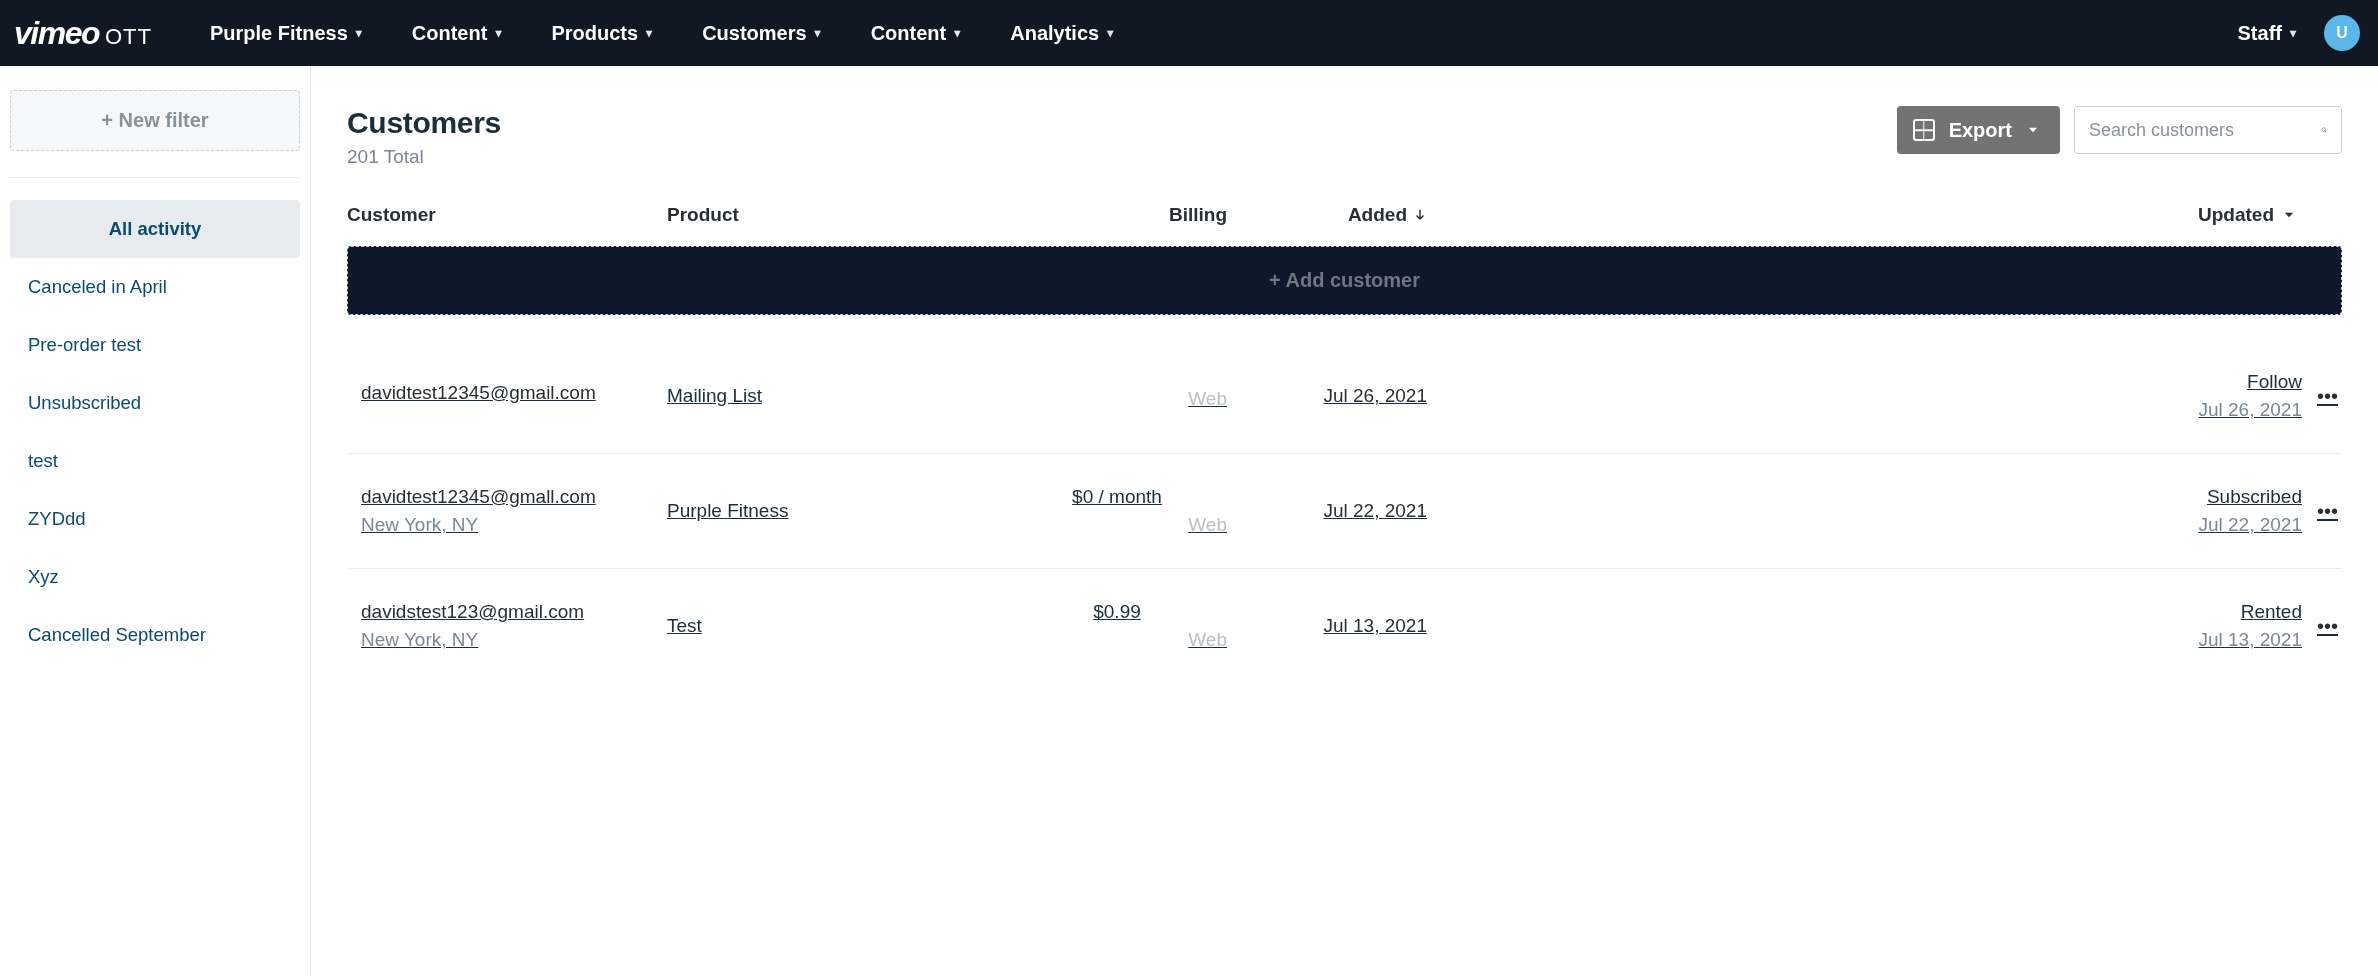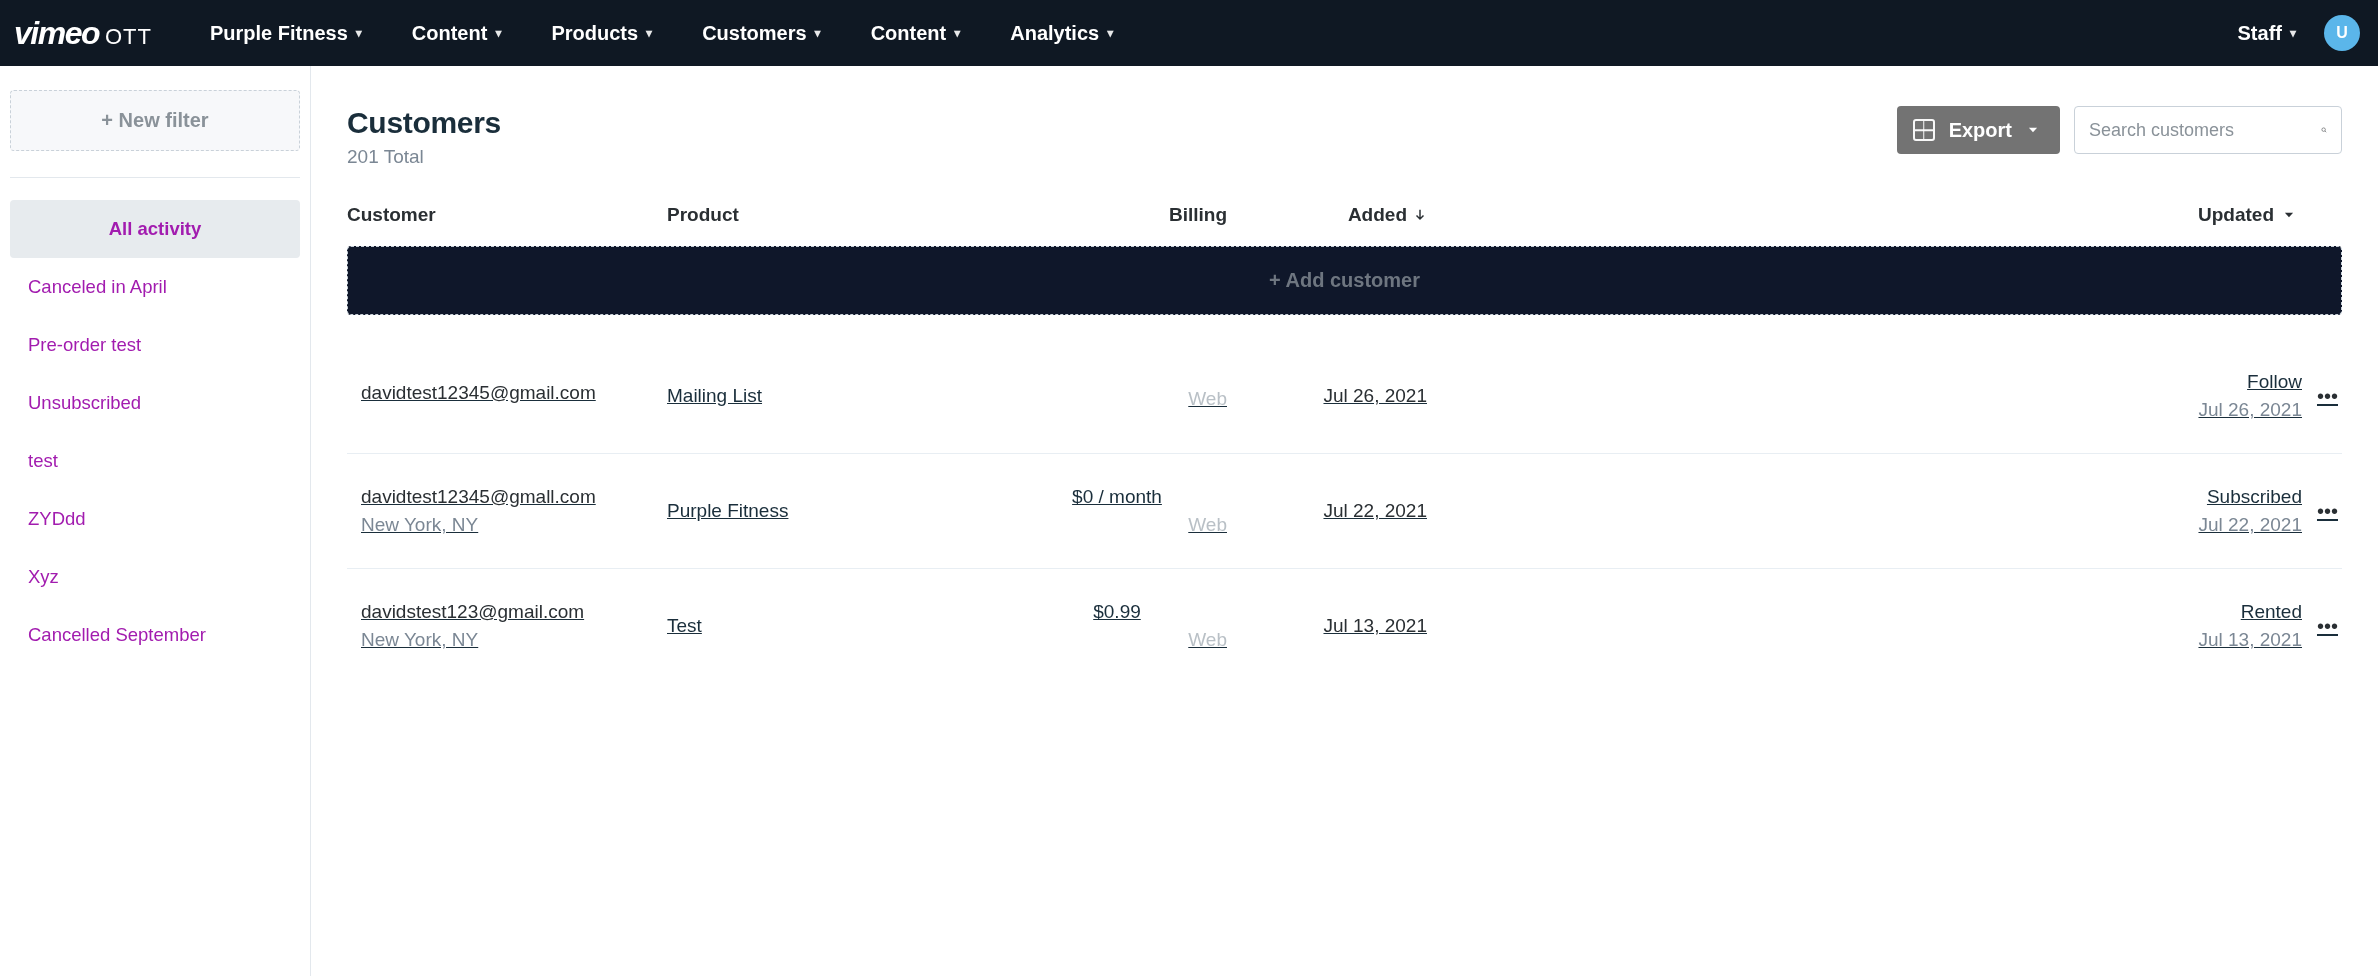--- a/index.html
+++ b/index.html
@@ -74,21 +74,21 @@
       text-align: center;
       padding: 18px 0;
       cursor: pointer;
     }
     .divider { height:1px; background:#e3e8ed; margin: 26px 0 22px; }
     .filter-list { display:flex; flex-direction:column; gap:0; }
     .filter-item {
       padding: 18px 18px;
       border-radius: 4px;
       font-size: 18.5px;
-      color: #a21caf;
+      color: #0c4a6e;
       cursor: pointer;
     }
     .filter-item.active {
       background: #e7ebee;
       font-weight: 700;
       text-align: center;
       padding: 18px 0;
     }
 
     .main { flex:1; padding: 40px 36px 60px 36px; }

